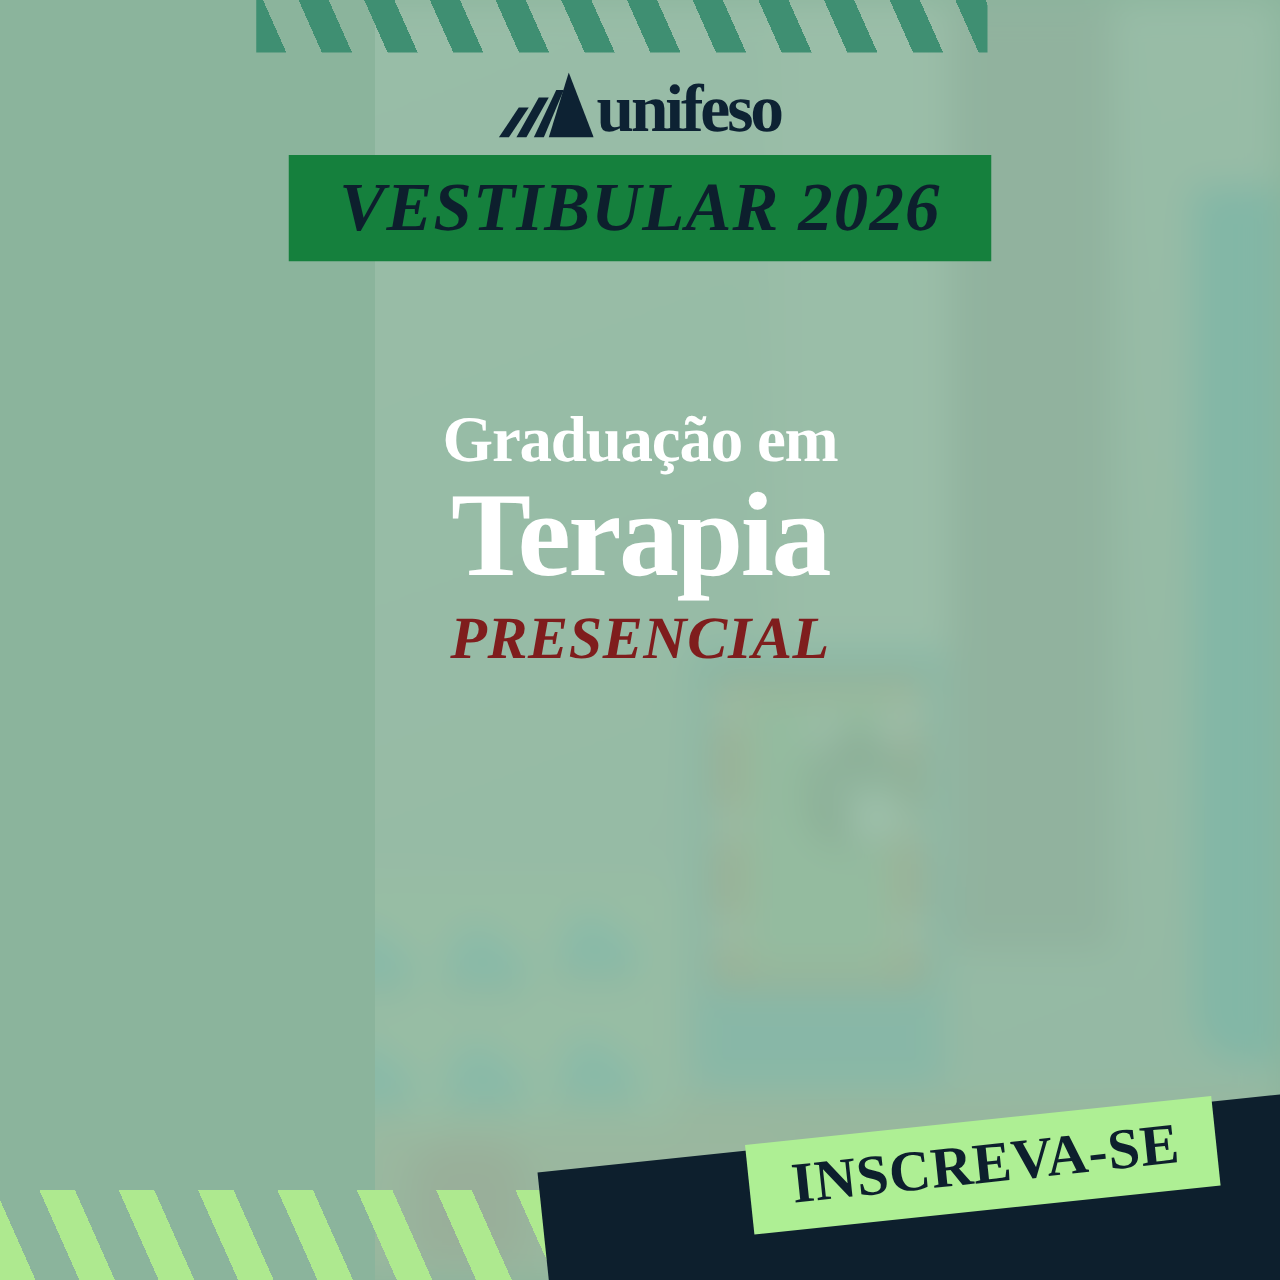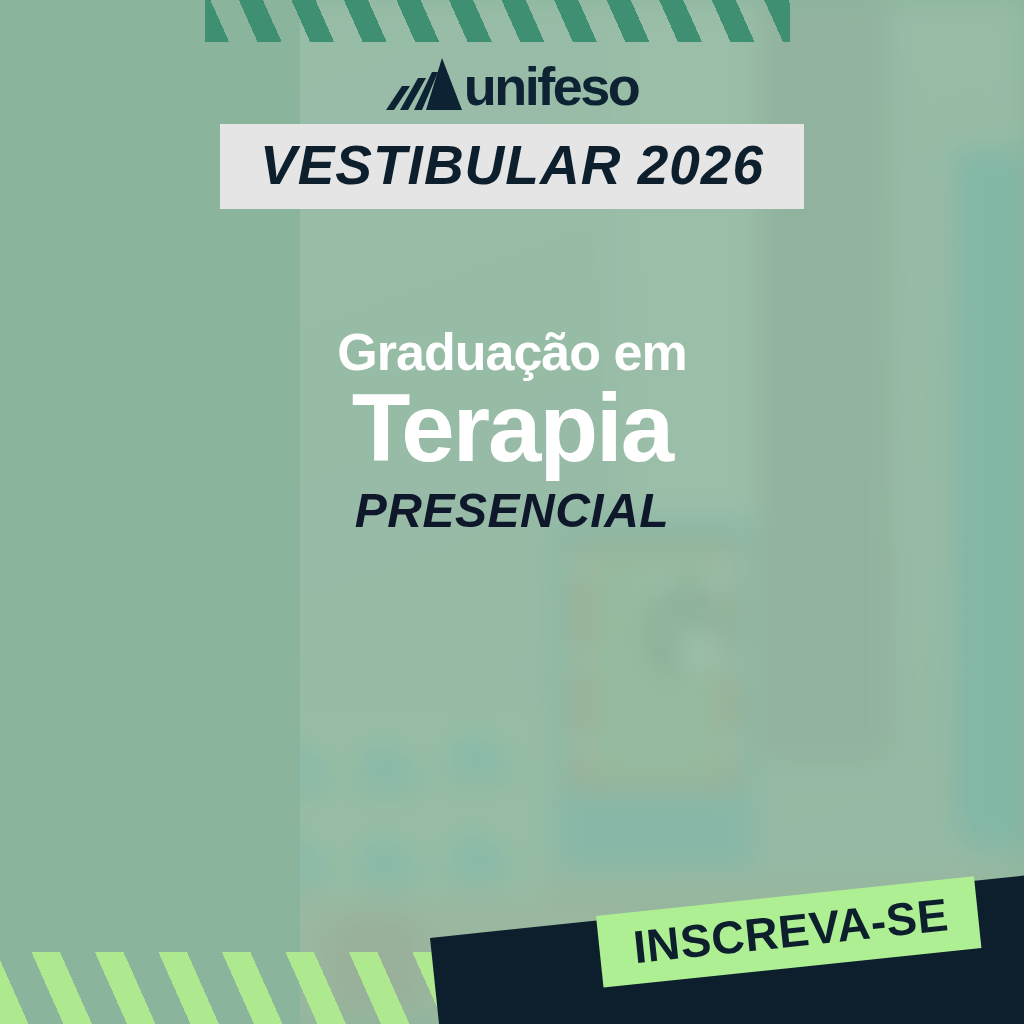--- a/index.html
+++ b/index.html
@@ -5,21 +5,21 @@
   html, body {
     margin: 0;
     padding: 0;
     background: #8bb49c;
   }
   #poster {
     position: relative;
     width: 1024px;
     height: 1024px;
     overflow: hidden;
-    font-family: Liberation Sans, sans-serif;
+    font-family: Liberation Serif, serif;
     background: #8bb49c;
   }
 
   
   .photo-layer {
     position: absolute;
     inset: 0;
     filter: blur(14px);
     overflow: hidden;
   }
@@ -140,21 +140,21 @@
     line-height: 1;
   }
 
   
   .vest-wrap {
     position: absolute; left: 0; right: 0; top: 124px;
     display: flex; justify-content: center;
   }
   .vest-banner {
     position: relative;
-    background: #e5e5e5;
+    background: #15803d;
     padding: 14px 40px 16px 40px;
   }
   .vest-banner::before {
     content: "";
     position: absolute; left: 8px; top: 12px; right: -10px; bottom: -10px;
     background: #52937e;
     z-index: -1;
   }
   .vest-text {
     font-size: 55px;
@@ -182,21 +182,21 @@
     font-size: 96px;
     font-weight: 700;
     line-height: 1.02;
     letter-spacing: -2px;
   }
   .hl-sub {
     margin-top: 10px;
     font-size: 48px;
     font-weight: 700;
     font-style: italic;
-    color: #0f172a;
+    color: #7f1d1d;
     letter-spacing: 0.5px;
     line-height: 1;
   }
 
   
   .cta-navy {
     position: absolute;
     left: 430px; top: 938px; width: 720px; height: 200px;
     background: #0d1f2d;
     transform: rotate(-6deg);

